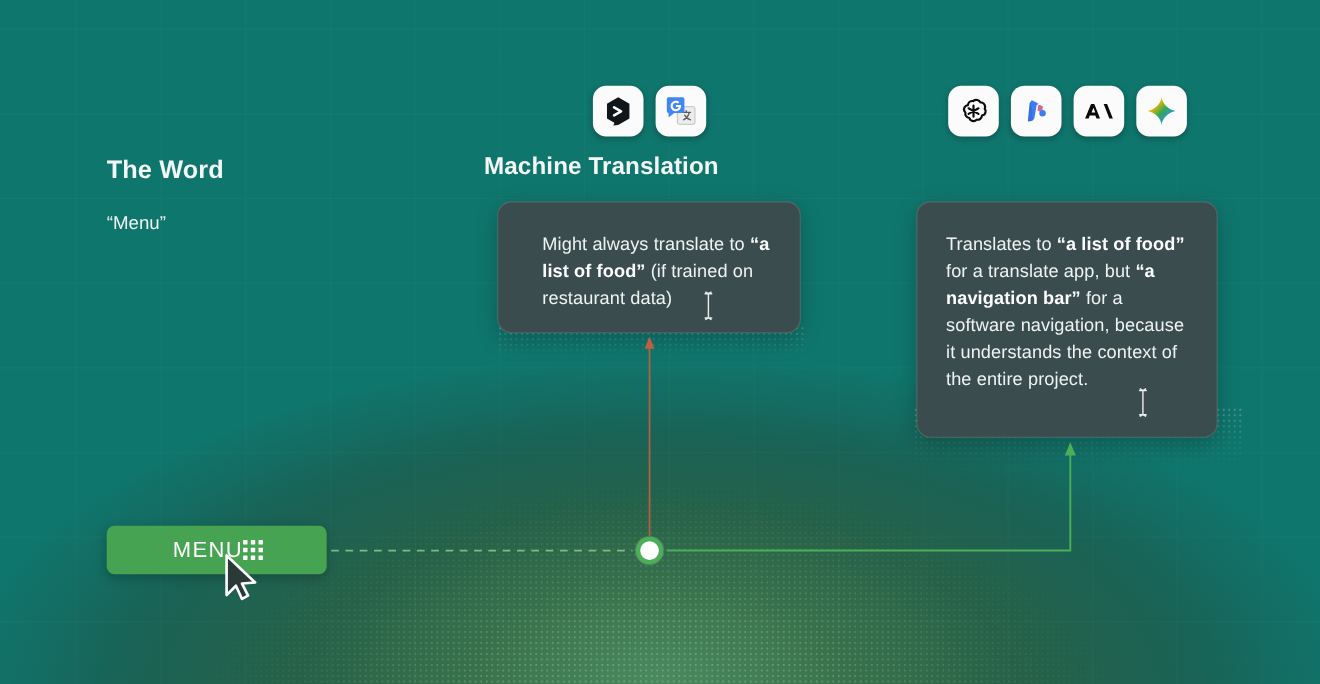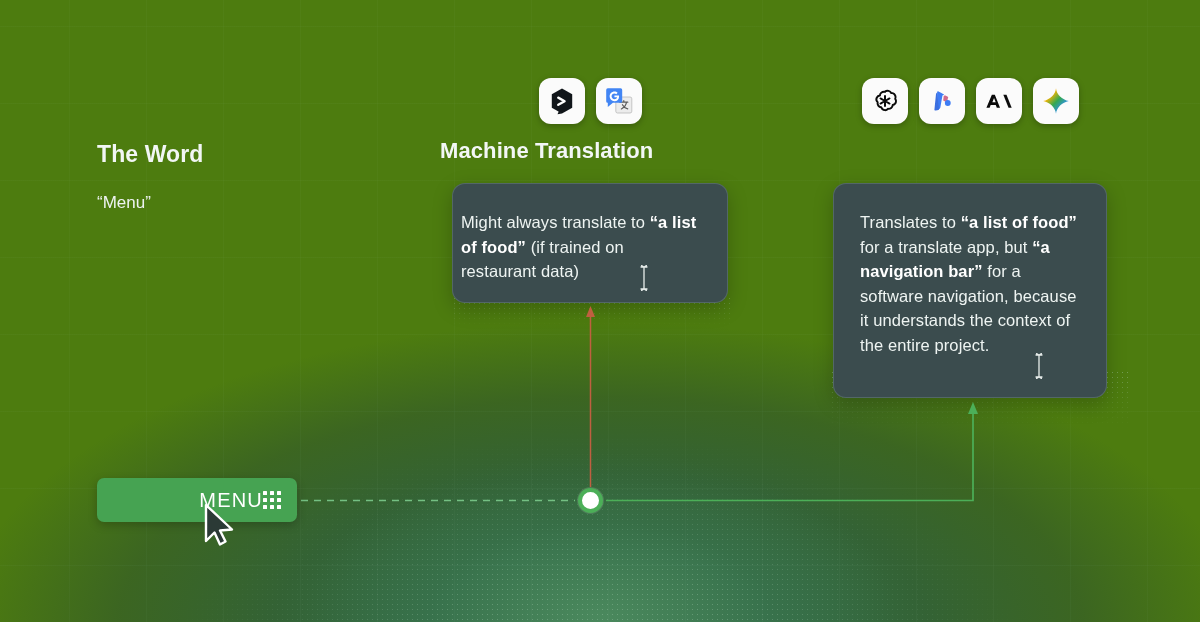--- a/index.html
+++ b/index.html
@@ -8,21 +8,21 @@
     width: 1200px;
     height: 622px;
     overflow: hidden;
     font-family: "Liberation Sans", sans-serif;
   }
 
   #stage {
     position: relative;
     width: 1200px;
     height: 622px;
-    background: #4d7c0f;
+    background: #0f766e;
     overflow: hidden;
   }
 
   
   .bg-green-glow {
     position: absolute;
     left: 50%;
     bottom: -300px;
     transform: translateX(-50%);
     width: 1500px;
@@ -140,21 +140,21 @@
     position: absolute;
     background: #3b4c4e;
     border: 1px solid rgba(170,200,195,0.22);
     border-radius: 13px;
     box-shadow: 0 6px 20px rgba(0,0,0,0.22);
     color: #eef4f2;
     font-size: 16.5px;
     line-height: 24.5px;
     letter-spacing: 0.1px;
   }
-  .card .inner { padding: 26px 24px 24px 8px; }
+  .card .inner { padding: 26px 24px 24px 40px; }
   .card b { font-weight: 700; color: #ffffff; }
 
   #card-mt { left: 452px; top: 183px; width: 276px; height: 120px; }
   #card-ai { left: 833px; top: 183px; width: 274px; height: 215px; }
   #card-ai .inner { padding: 26px 22px 22px 26px; }
 
   
   .ibeam {
     position: absolute;
     width: 10px;
@@ -164,21 +164,21 @@
 
   
   #menu-button {
     position: absolute;
     left: 97px; top: 478px;
     width: 200px; height: 44px;
     background: #46a352;
     border-radius: 7px;
     display: flex;
     align-items: center;
-    justify-content: flex-end;
+    justify-content: center;
     padding: 0 16px 0 18px;
     box-shadow: 0 3px 10px rgba(0,0,0,0.22);
     cursor: pointer;
   }
   #menu-button .label {
     color: #ffffff;
     font-size: 20px;
     font-weight: 500;
     letter-spacing: 1.2px;
   }

